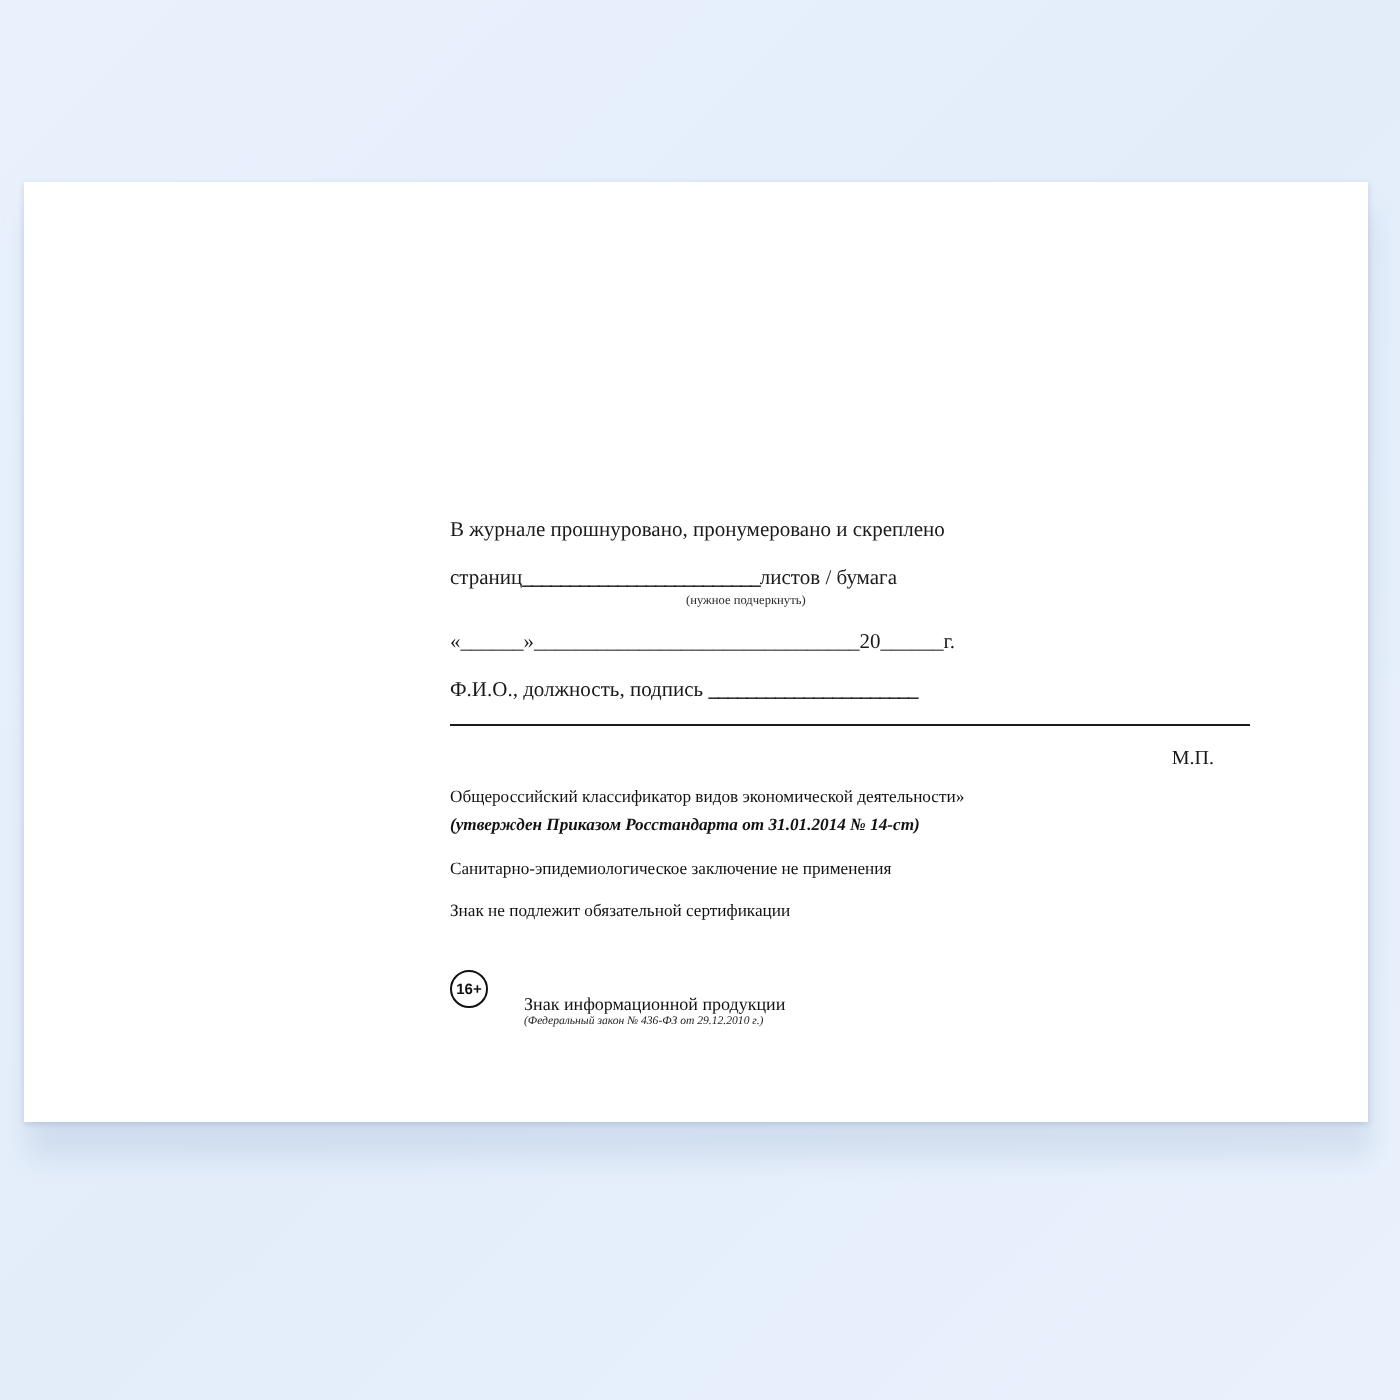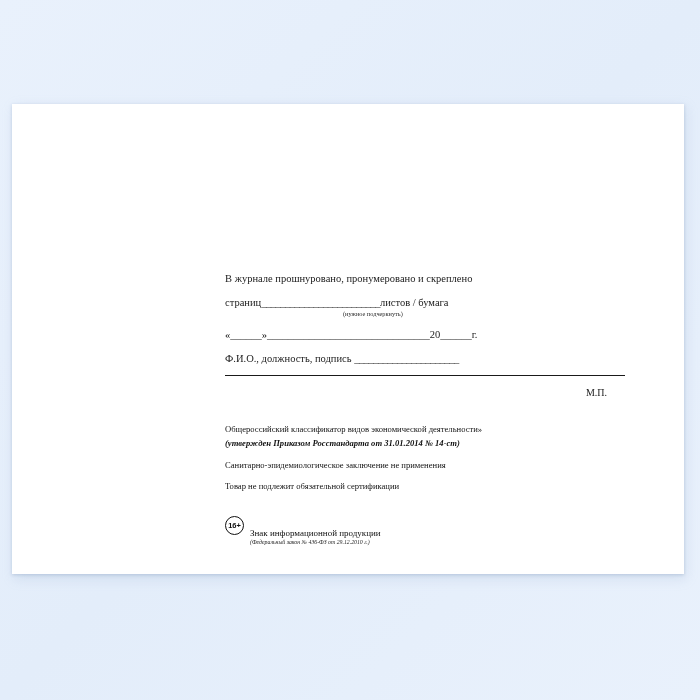--- a/index.html
+++ b/index.html
@@ -25,21 +25,21 @@
     top: 107px;
     width: 672px;
     height: 472px;
     background: rgba(120, 150, 190, 0.18);
     filter: blur(6px);
     border-radius: 2px;
   }
   .page {
     position: absolute;
     left: 12px;
-    top: 104px;
+    top: 91px;
     width: 672px;
     height: 470px;
     background: #ffffff;
     box-shadow: 0 1px 3px rgba(90,120,160,0.25);
   }
   .content {
     position: absolute;
     left: 213px;
     top: 168px;
     width: 400px;
@@ -48,41 +48,42 @@
     color: #1a1a1a;
     font-size: 10.5px;
     line-height: 1.25;
     white-space: nowrap;
   }
   .blk {
     margin-bottom: 11px;
   }
   .dots {
     letter-spacing: -0.5px;
+    font-weight: bold;
   }
   .small-note {
     font-size: 6.3px;
     color: #2a2a2a;
     margin-top: 1px;
   }
   .note-indent-1 { padding-left: 118px; }
   .rule {
     display: block;
     border-bottom: 1px solid #1a1a1a;
     width: 100%;
     height: 1px;
     margin-top: 8px;
     margin-bottom: 2px;
   }
   .mp {
     text-align: right;
     font-size: 10px;
     padding-right: 18px;
     margin-top: 6px;
-    margin-bottom: 24px;
+    margin-bottom: 6px;
   }
   .para {
     font-size: 8.6px;
     line-height: 1.45;
     color: #121212;
     margin-bottom: 9px;
     white-space: normal;
   }
   .para.tight { margin-bottom: 2px; }
   .italic { font-style: italic; font-weight: bold; }
@@ -96,21 +97,21 @@
     height: 17px;
     border-radius: 50%;
     border: 1.2px solid #111;
     display: flex;
     align-items: center;
     justify-content: center;
     font-size: 7.5px;
     font-weight: bold;
     font-family: "Liberation Sans", sans-serif;
     color: #111;
-    margin-right: 6px;
+    margin-right: 18px;
     flex: 0 0 auto;
   }
   .mark-text { font-size: 9px; color: #111; margin-top: 22px; }
   .mark-sub {
     font-size: 5.8px;
     font-style: italic;
     color: #222;
     margin-top: 1px;
   }
 </style>
@@ -145,21 +146,21 @@
         </div>
         <span class="rule"></span>
       </div>
 
       <div class="mp line">М.П.</div>
 
       <div class="para tight">Общероссийский классификатор видов экономической деятельности»</div>
       <div class="para italic">(утвержден Приказом Росстандарта от 31.01.2014 № 14-ст)</div>
 
       <div class="para">Санитарно-эпидемиологическое заключение не применения</div>
-      <div class="para">Товар не подлежит обязательной сертификации</div>
+      <div class="para">Знак не подлежит обязательной сертификации</div>
 
       <div class="mark-row">
         <div class="age-badge">16+</div>
         <div>
           <div class="mark-text">Знак информационной продукции</div>
           <div class="mark-sub">(Федеральный закон № 436-ФЗ от 29.12.2010 г.)</div>
         </div>
       </div>
 
     </div>

